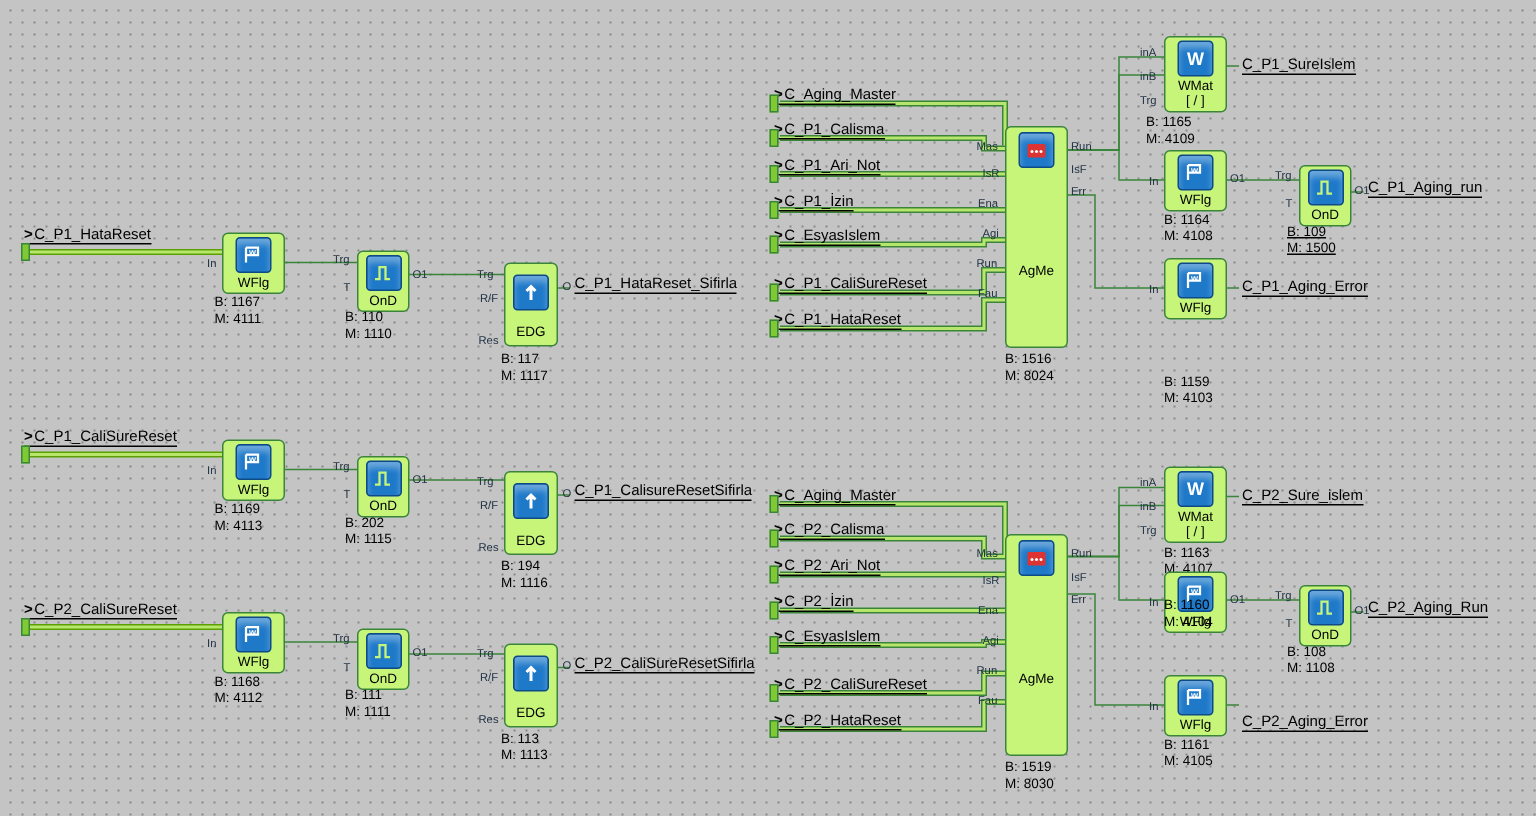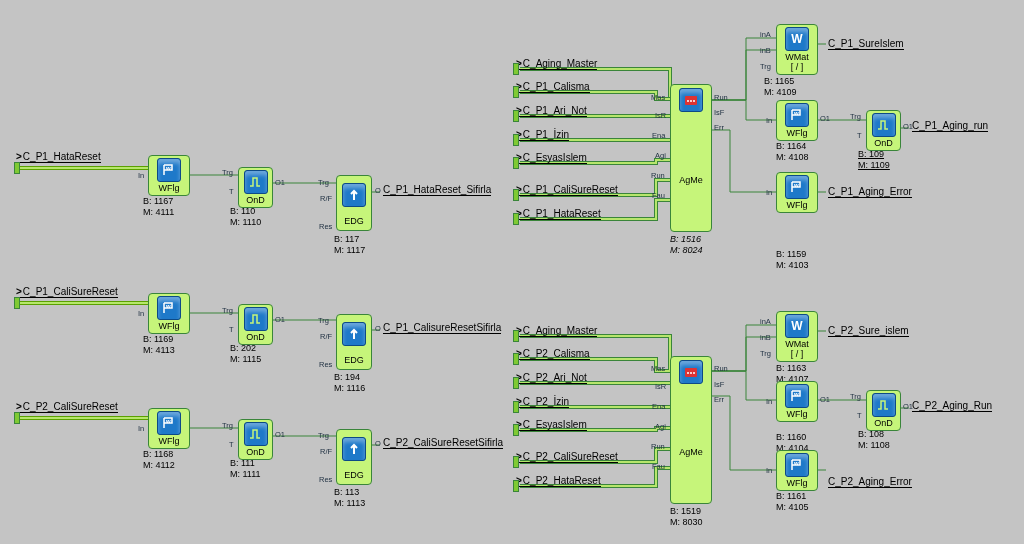--- a/index.html
+++ b/index.html
@@ -288,21 +288,21 @@
 </div>
 <div class="port" style="left:651px;top:93px;">Mas</div>
 <div class="port" style="left:655px;top:111px;">IsR</div>
 <div class="port" style="left:652px;top:131px;">Ena</div>
 <div class="port" style="left:655px;top:151px;">Agi</div>
 <div class="port" style="left:651px;top:171px;">Run</div>
 <div class="port" style="left:652px;top:191px;">Fau</div>
 <div class="port" style="left:714px;top:93px;">Run</div>
 <div class="port" style="left:714px;top:108px;">IsF</div>
 <div class="port" style="left:714px;top:123px;">Err</div>
-<div class="blabel" style="left:670px;top:234px;font-style:italic;"><span>B: 1516</span><br><span>M: 8024</span></div>
+<div class="blabel" style="left:670px;top:234px;"><span>B: 1516</span><br><span>M: 8024</span></div>
 
 <div class="block" style="left:776px;top:24px;width:42px;">
   <div class="icon">W</div>
   <div class="bt"><span>WMat</span><br><span>[ / ]</span></div>
 </div>
 <div class="port" style="left:760px;top:30px;">inA</div>
 <div class="port" style="left:760px;top:46px;">inB</div>
 <div class="port" style="left:760px;top:62px;">Trg</div>
 <div class="blabel" style="left:764px;top:76px;"><span>B: 1165</span><br><span>M: 4109</span></div>
 <div class="outlabel" style="left:828px;top:38px;">C_P1_SureIslem</div>
@@ -324,21 +324,21 @@
   <div class="icon svgicon">
       <svg viewBox="0 0 16 16">
         <path d="M2 12 h3 v-8 h4 v8 h3" stroke="#c6f57a" fill="none" stroke-width="1.5"></path>
       </svg>
     </div>
   <div class="bt">OnD</div>
 </div>
 <div class="port" style="left:850px;top:112px;">Trg</div>
 <div class="port" style="left:857px;top:131px;">T</div>
 <div class="port" style="left:903px;top:122px;">O1</div>
-<div class="blabel" style="left:858px;top:149px;text-decoration:underline;"><span>B: 109</span><br><span>M: 1109</span></div>
+<div class="blabel" style="left:858px;top:149px;text-decoration:underline;"><span>B: 109</span><br><span>M: 1500</span></div>
 <div class="outlabel" style="left:912px;top:120px;">C_P1_Aging_run</div>
 
 <div class="block" style="left:776px;top:172px;width:42px;">
   <div class="icon svgicon">
       <svg viewBox="0 0 16 16">
         <path d="M3 3 v10 M3 3 h8 v5 h-8" stroke="#fff" fill="none" stroke-width="1.5"></path>
         <text x="5" y="8" font-size="6" fill="#fff">w</text>
       </svg>
     </div>
   <div class="bt">WFlg</div>
@@ -398,21 +398,21 @@
   <div class="icon svgicon">
       <svg viewBox="0 0 16 16">
         <path d="M3 3 v10 M3 3 h8 v5 h-8" stroke="#fff" fill="none" stroke-width="1.5"></path>
         <text x="5" y="8" font-size="6" fill="#fff">w</text>
       </svg>
     </div>
   <div class="bt">WFlg</div>
 </div>
 <div class="port" style="left:766px;top:397px;">In</div>
 <div class="port" style="left:820px;top:395px;">O1</div>
-<div class="blabel" style="left:776px;top:432px;"><span>B: 1160</span><br><span>M: 4104</span></div>
+<div class="blabel" style="left:776px;top:398px;"><span>B: 1160</span><br><span>M: 4104</span></div>
 
 <div class="block" style="left:866px;top:390px;width:35px;">
   <div class="icon svgicon">
       <svg viewBox="0 0 16 16">
         <path d="M2 12 h3 v-8 h4 v8 h3" stroke="#c6f57a" fill="none" stroke-width="1.5"></path>
       </svg>
     </div>
   <div class="bt">OnD</div>
 </div>
 <div class="port" style="left:850px;top:392px;">Trg</div>

